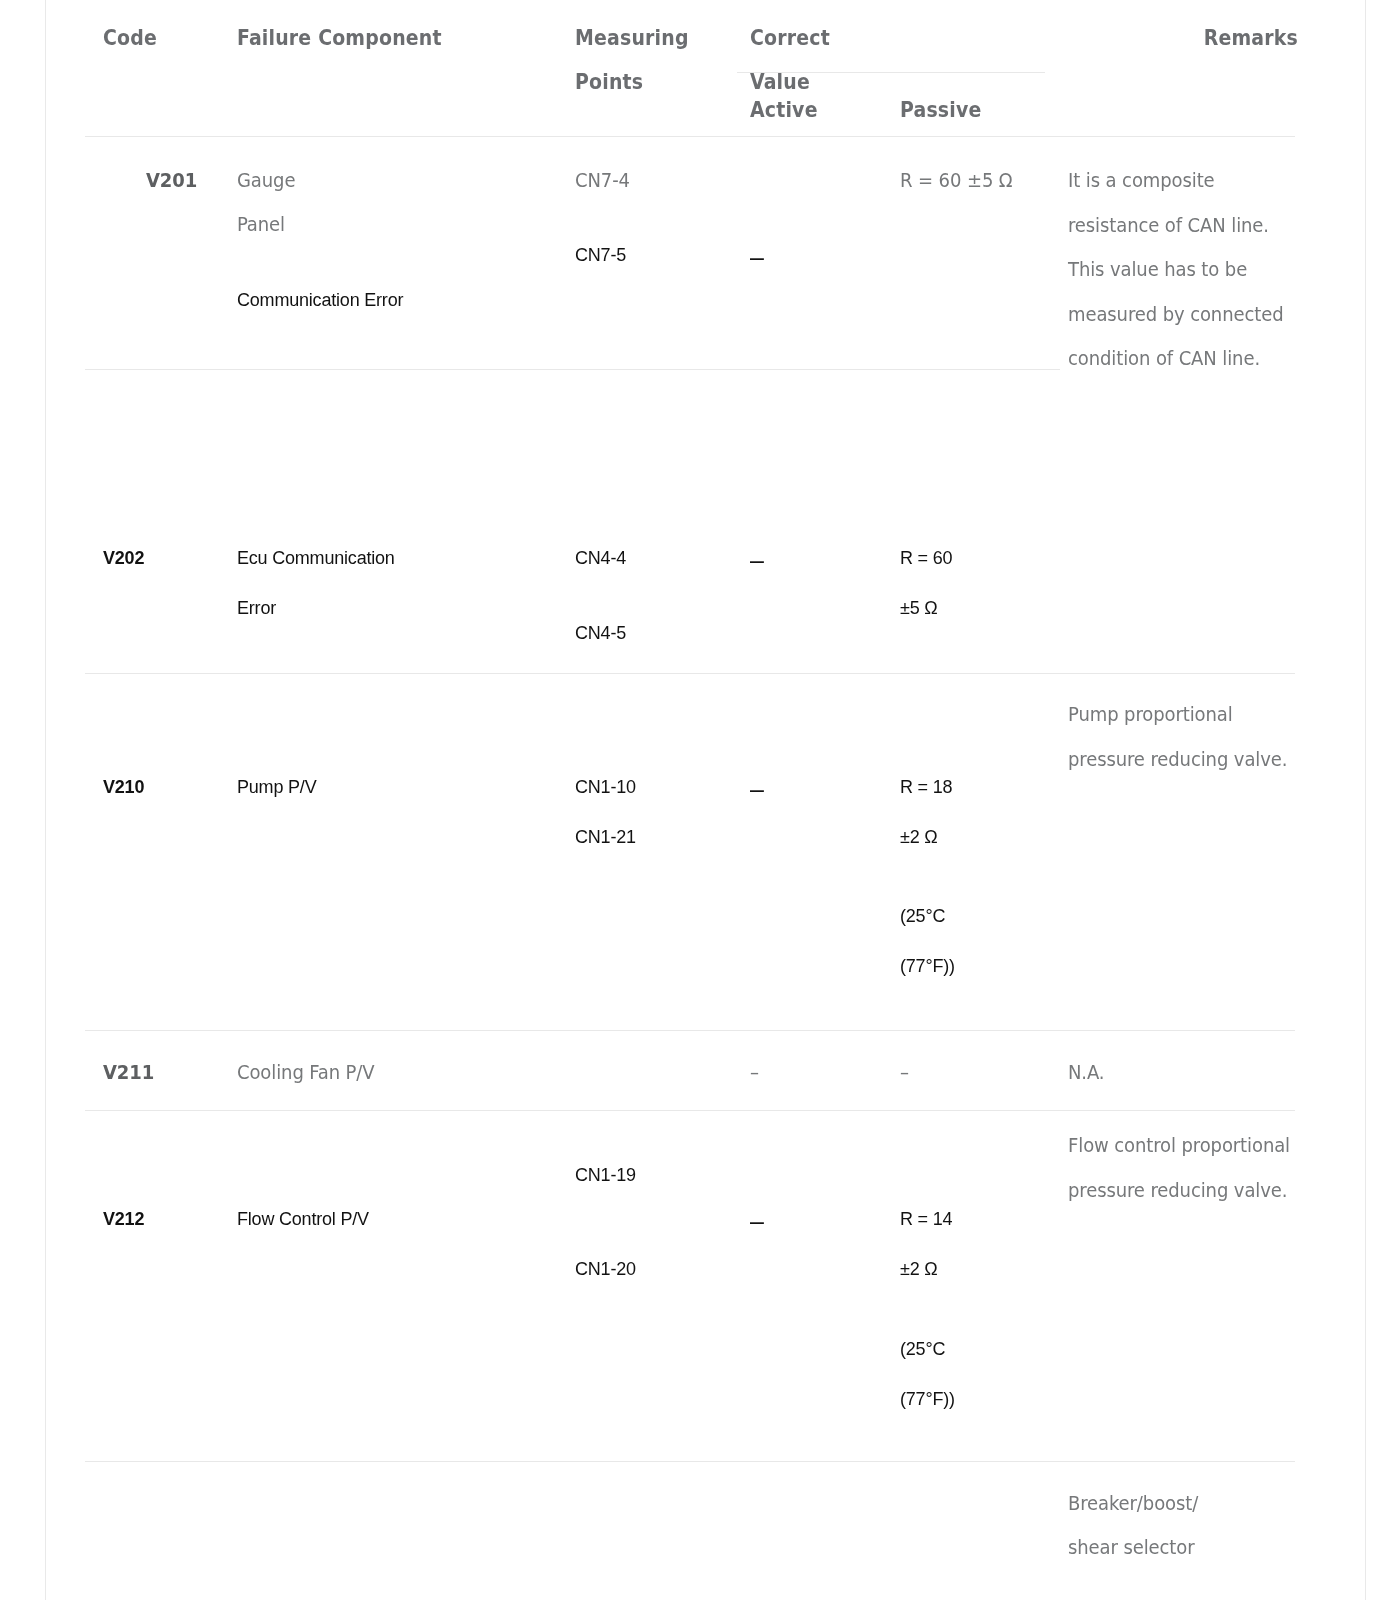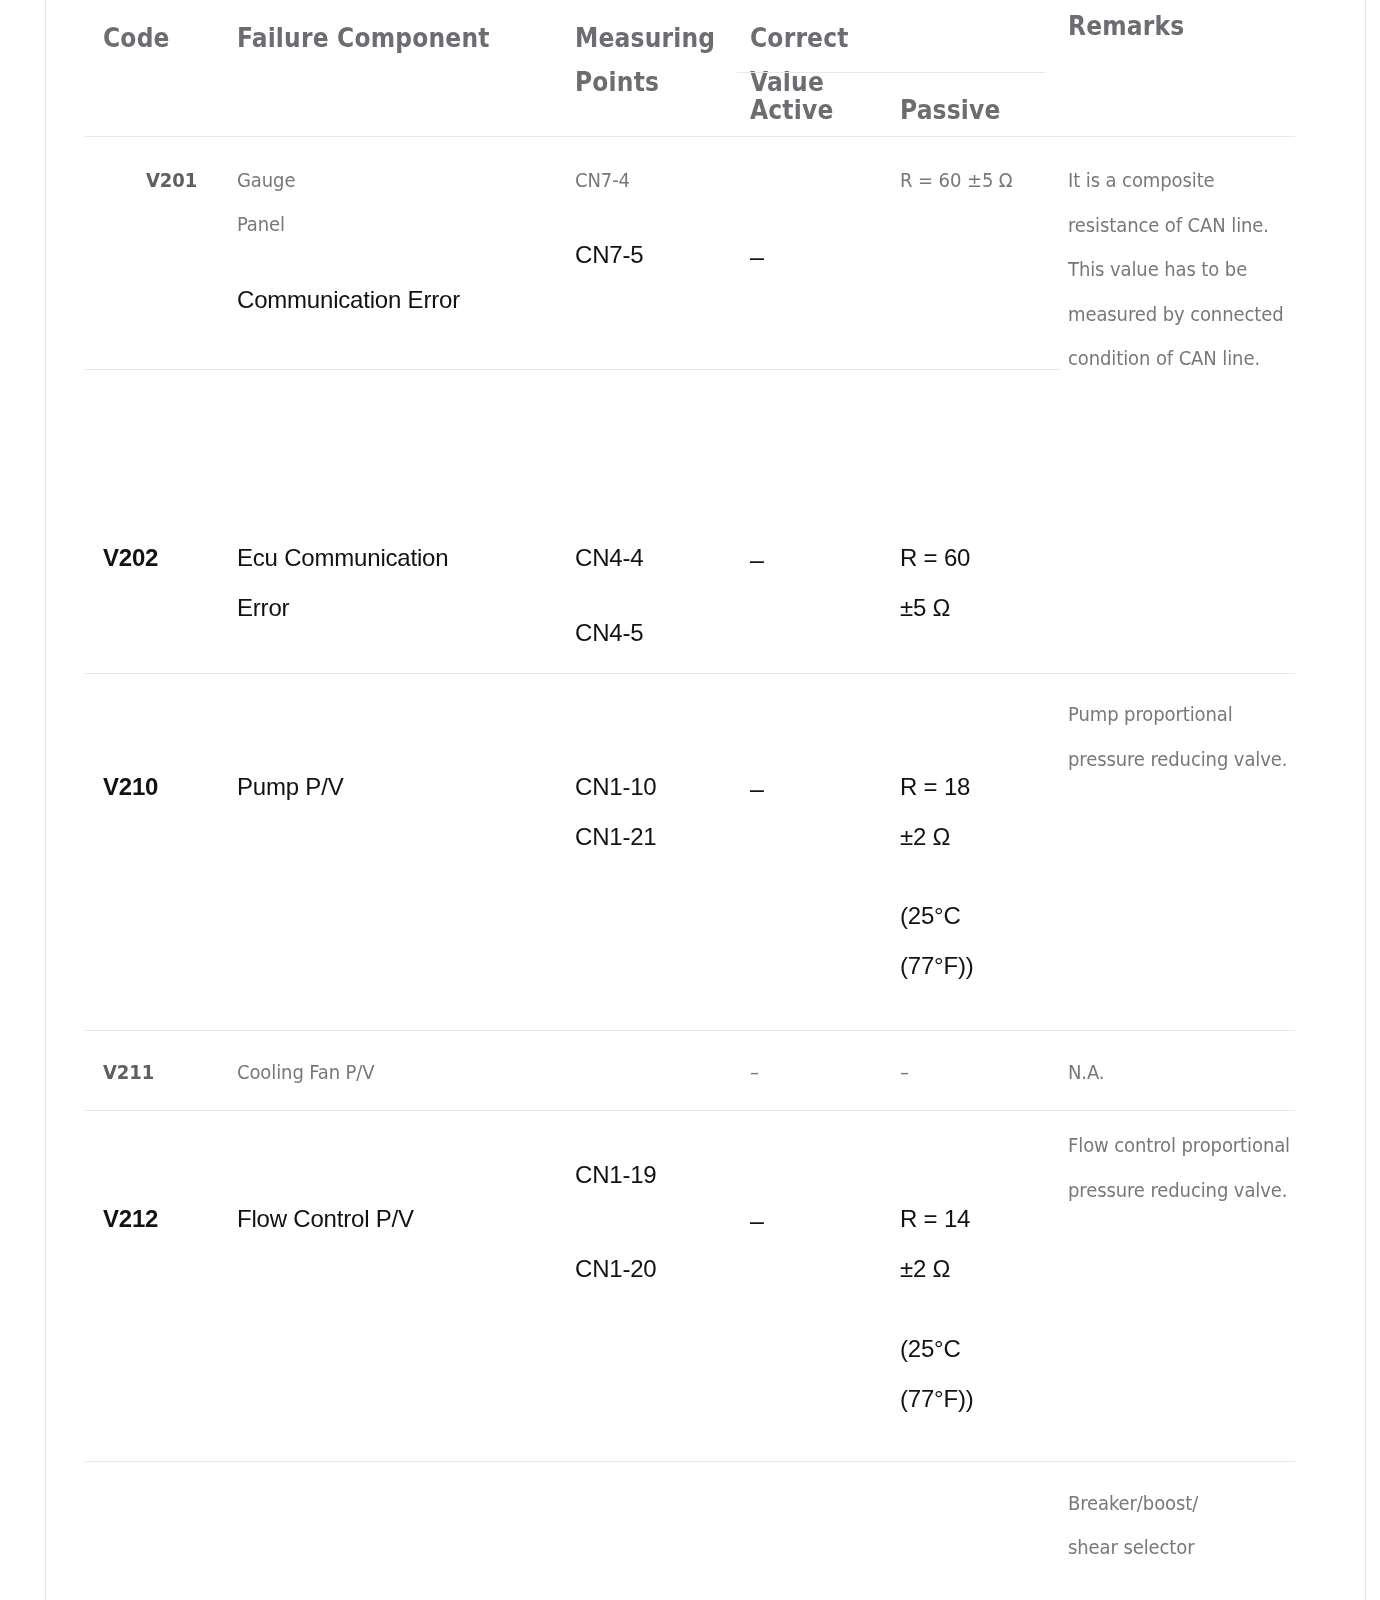--- a/index.html
+++ b/index.html
@@ -60,31 +60,31 @@
     line-height: 44.5px;
     letter-spacing: -0.1px;
   }
   .src.bold { font-weight: 700; color: #5d5f61; }
 
   
   .hdr {
     color: #6b6d70;
     font-family: "DejaVu Sans Condensed", "Liberation Sans Narrow", "Liberation Sans", sans-serif;
     font-stretch: condensed;
-    font-size: 26px;
+    font-size: 21px;
     font-weight: 700;
     line-height: 44px;
     letter-spacing: 0.2px;
   }
 
   
   .ovl {
     color: #121212;
     font-family: "Liberation Sans", sans-serif;
-    font-size: 24px;
+    font-size: 18px;
     line-height: 50px;
     letter-spacing: -0.2px;
   }
   .ovl.bold { font-weight: 700; }
   .ovl.dash { font-size: 25px; }
 
   
   .c-code    { left: 18px;  width: 140px; }
   .c-comp    { left: 152px; width: 380px; }
   .c-meas    { left: 490px; width: 230px; }
@@ -100,21 +100,21 @@
 
 <div class="table-wrap">
 
   <div class="cell hdr c-code" style="top:16px;">Code</div>
   <div class="cell hdr c-comp" style="top:16px;">Failure Component</div>
   <div class="cell hdr c-meas" style="top:16px;">Measuring</div>
   <div class="cell hdr c-meas" style="top:60px;">Points</div>
   <div class="cell hdr c-active" style="top:16px;">Correct Value</div>
   <div class="cell hdr c-active" style="top:88px;">Active</div>
   <div class="cell hdr c-passive" style="top:88px;">Passive</div>
-  <div class="cell hdr c-remarks" style="top:4px;">Remarks</div>
+  <div class="cell hdr c-remarks" style="top:16px;text-align:right;">Remarks</div>
 
   <div class="hrule" style="left:652px; top:72px; width:308px;"></div>
 
   <div class="hrule" style="left:0; top:136px; width:1210px;"></div>
 
   <div class="cell src bold c-code" style="top:158px;margin-left:43px;">V201</div>
 
   <div class="cell src c-comp" style="top:158px;">Gauge</div>
   <div class="cell src c-comp" style="top:202px;">Panel</div>
   <div class="cell ovl c-comp" style="top:275px; width:420px;">Communication Error</div>

